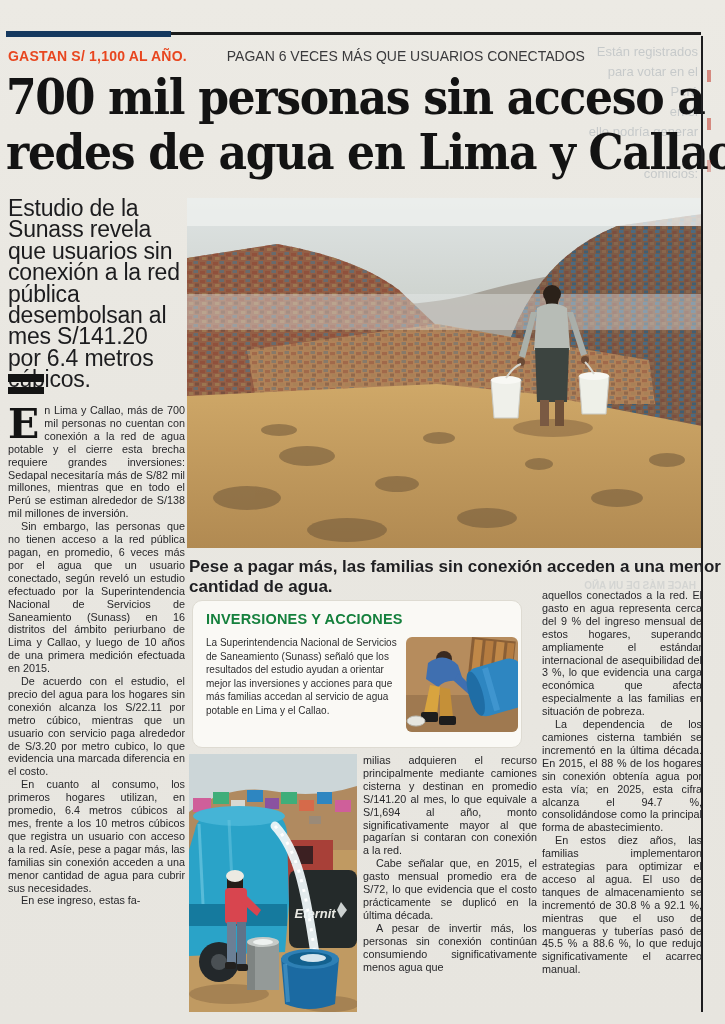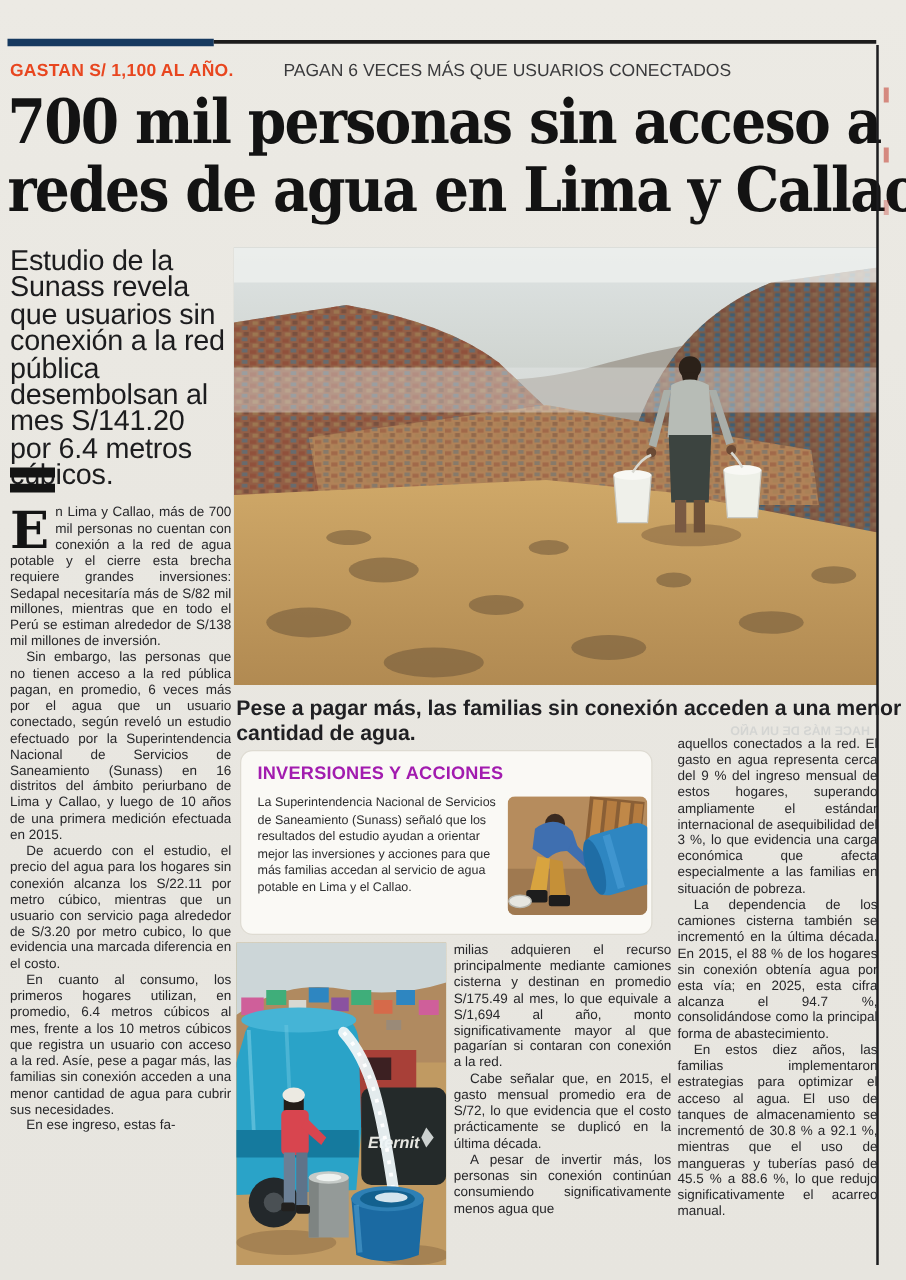--- a/index.html
+++ b/index.html
@@ -44,21 +44,21 @@
   .dropcap { float:left; font-family:"DejaVu Serif", serif; font-weight:bold; font-size:41px;
     line-height:34px; padding:3px 5px 0 0; color:#141414; }
 
   
   .main-photo { left:187px; top:198px; width:515px; height:350px; overflow:hidden; background:#c9cfc9; }
   .caption { left:189px; top:557px; width:576px; font-size:17px; font-weight:bold; color:#1f1f22; }
 
   
   .infobox { left:192px; top:600px; width:330px; height:148px; background:#faf9f5;
     border:1px solid #dedbd2; border-radius:10px; box-sizing:border-box; }
-  .infobox .ib-title { position:absolute; left:13px; top:10px; color:#a21caf; font-weight:bold;
+  .infobox .ib-title { position:absolute; left:13px; top:10px; color:#15803d; font-weight:bold;
     font-size:14.5px; letter-spacing:0.2px; }
   .infobox .ib-body { position:absolute; left:13px; top:35px; width:198px; font-size:10px;
     line-height:13.5px; color:#2e2e30; }
   .infobox .ib-photo { position:absolute; left:213px; top:36px; width:112px; height:95px;
     border-radius:6px; overflow:hidden; }
 
   
   .photo2 { left:189px; top:754px; width:168px; height:258px; overflow:hidden; background:#c4b694; }
 
   
@@ -69,20 +69,28 @@
   .bleed { color:#8b97a2; opacity:0.38; font-size:13px; line-height:20px; text-align:right; }
   .bleed-right { left:560px; top:42px; width:138px; }
   .bleed-mid { left:556px; top:580px; width:140px; transform:scaleX(-1); opacity:0.22;
     font-size:10px; font-weight:bold; color:#8b97a2; text-align:left; }
 </style>
 </head>
 <body>
 
 <div class="page">
 
+  <div class="abs bleed bleed-right">
+    <div>Están registrados</div>
+    <div>para votar en el</div>
+    <div>Perú</div>
+    <div>en el</div>
+    <div>ello podría generar</div>
+    <div style="margin-top:22px">comicios:</div>
+  </div>
   <div class="abs bleed-mid">HACE MÁS DE UN AÑO</div>
 
   <div class="abs bar-navy"></div>
   <div class="abs bar-black"></div>
 
   <div class="abs kicker">
     <span class="hl">GASTAN S/ 1,100 AL AÑO.</span>
     <span class="rest">PAGAN 6 VECES MÁS QUE USUARIOS CONECTADOS</span>
   </div>
 
@@ -274,21 +282,21 @@
         <path d="M92,204 L96,250 Q120,260 146,250 L150,204 Q120,216 92,204 Z" fill="#1b6aa2"></path>
         <ellipse cx="121" cy="205" rx="29" ry="10" fill="#2e80b5"></ellipse>
         <ellipse cx="121" cy="205" rx="22" ry="7" fill="#13618f"></ellipse>
         <ellipse cx="124" cy="204" rx="13" ry="4" fill="#eaf4f8" opacity="0.9"></ellipse>
         <path d="M96,210 L99,248" stroke="#5aa8d6" stroke-width="4" opacity="0.5"></path>
       </g>
     </svg>
   </div>
 
   <div class="abs bodycol col2">
-    <p>milias adquieren el recurso principalmente mediante camiones cisterna y destinan en promedio S/175.49 al mes, lo que equivale a S/1,694 al año, monto significativamente mayor al que pagarían si contaran con conexión a la red.</p>
+    <p>milias adquieren el recurso principalmente mediante camiones cisterna y destinan en promedio S/141.20 al mes, lo que equivale a S/1,694 al año, monto significativamente mayor al que pagarían si contaran con conexión a la red.</p>
     <p class="ind">Cabe señalar que, en 2015, el gasto mensual promedio era de S/72, lo que evidencia que el costo prácticamente se duplicó en la última década.</p>
     <p class="ind">A pesar de invertir más, los personas sin conexión continúan consumiendo significativamente menos agua que</p>
   </div>
 
   <div class="abs bodycol col3">
     <p>aquellos conectados a la red. El gasto en agua representa cerca del 9 % del ingreso mensual de estos hogares, superando ampliamente el estándar internacional de asequibilidad del 3 %, lo que evidencia una carga económica que afecta especialmente a las familias en situación de pobreza.</p>
     <p class="ind">La dependencia de los camiones cisterna también se incrementó en la última década. En 2015, el 88 % de los hogares sin conexión obtenía agua por esta vía; en 2025, esta cifra alcanza el 94.7 %, consolidándose como la principal forma de abastecimiento.</p>
     <p class="ind">En estos diez años, las familias implementaron estrategias para optimizar el acceso al agua. El uso de tanques de almacenamiento se incrementó de 30.8 % a 92.1 %, mientras que el uso de mangueras y tuberías pasó de 45.5 % a 88.6 %, lo que redujo significativamente el acarreo manual.</p>
   </div>
 

